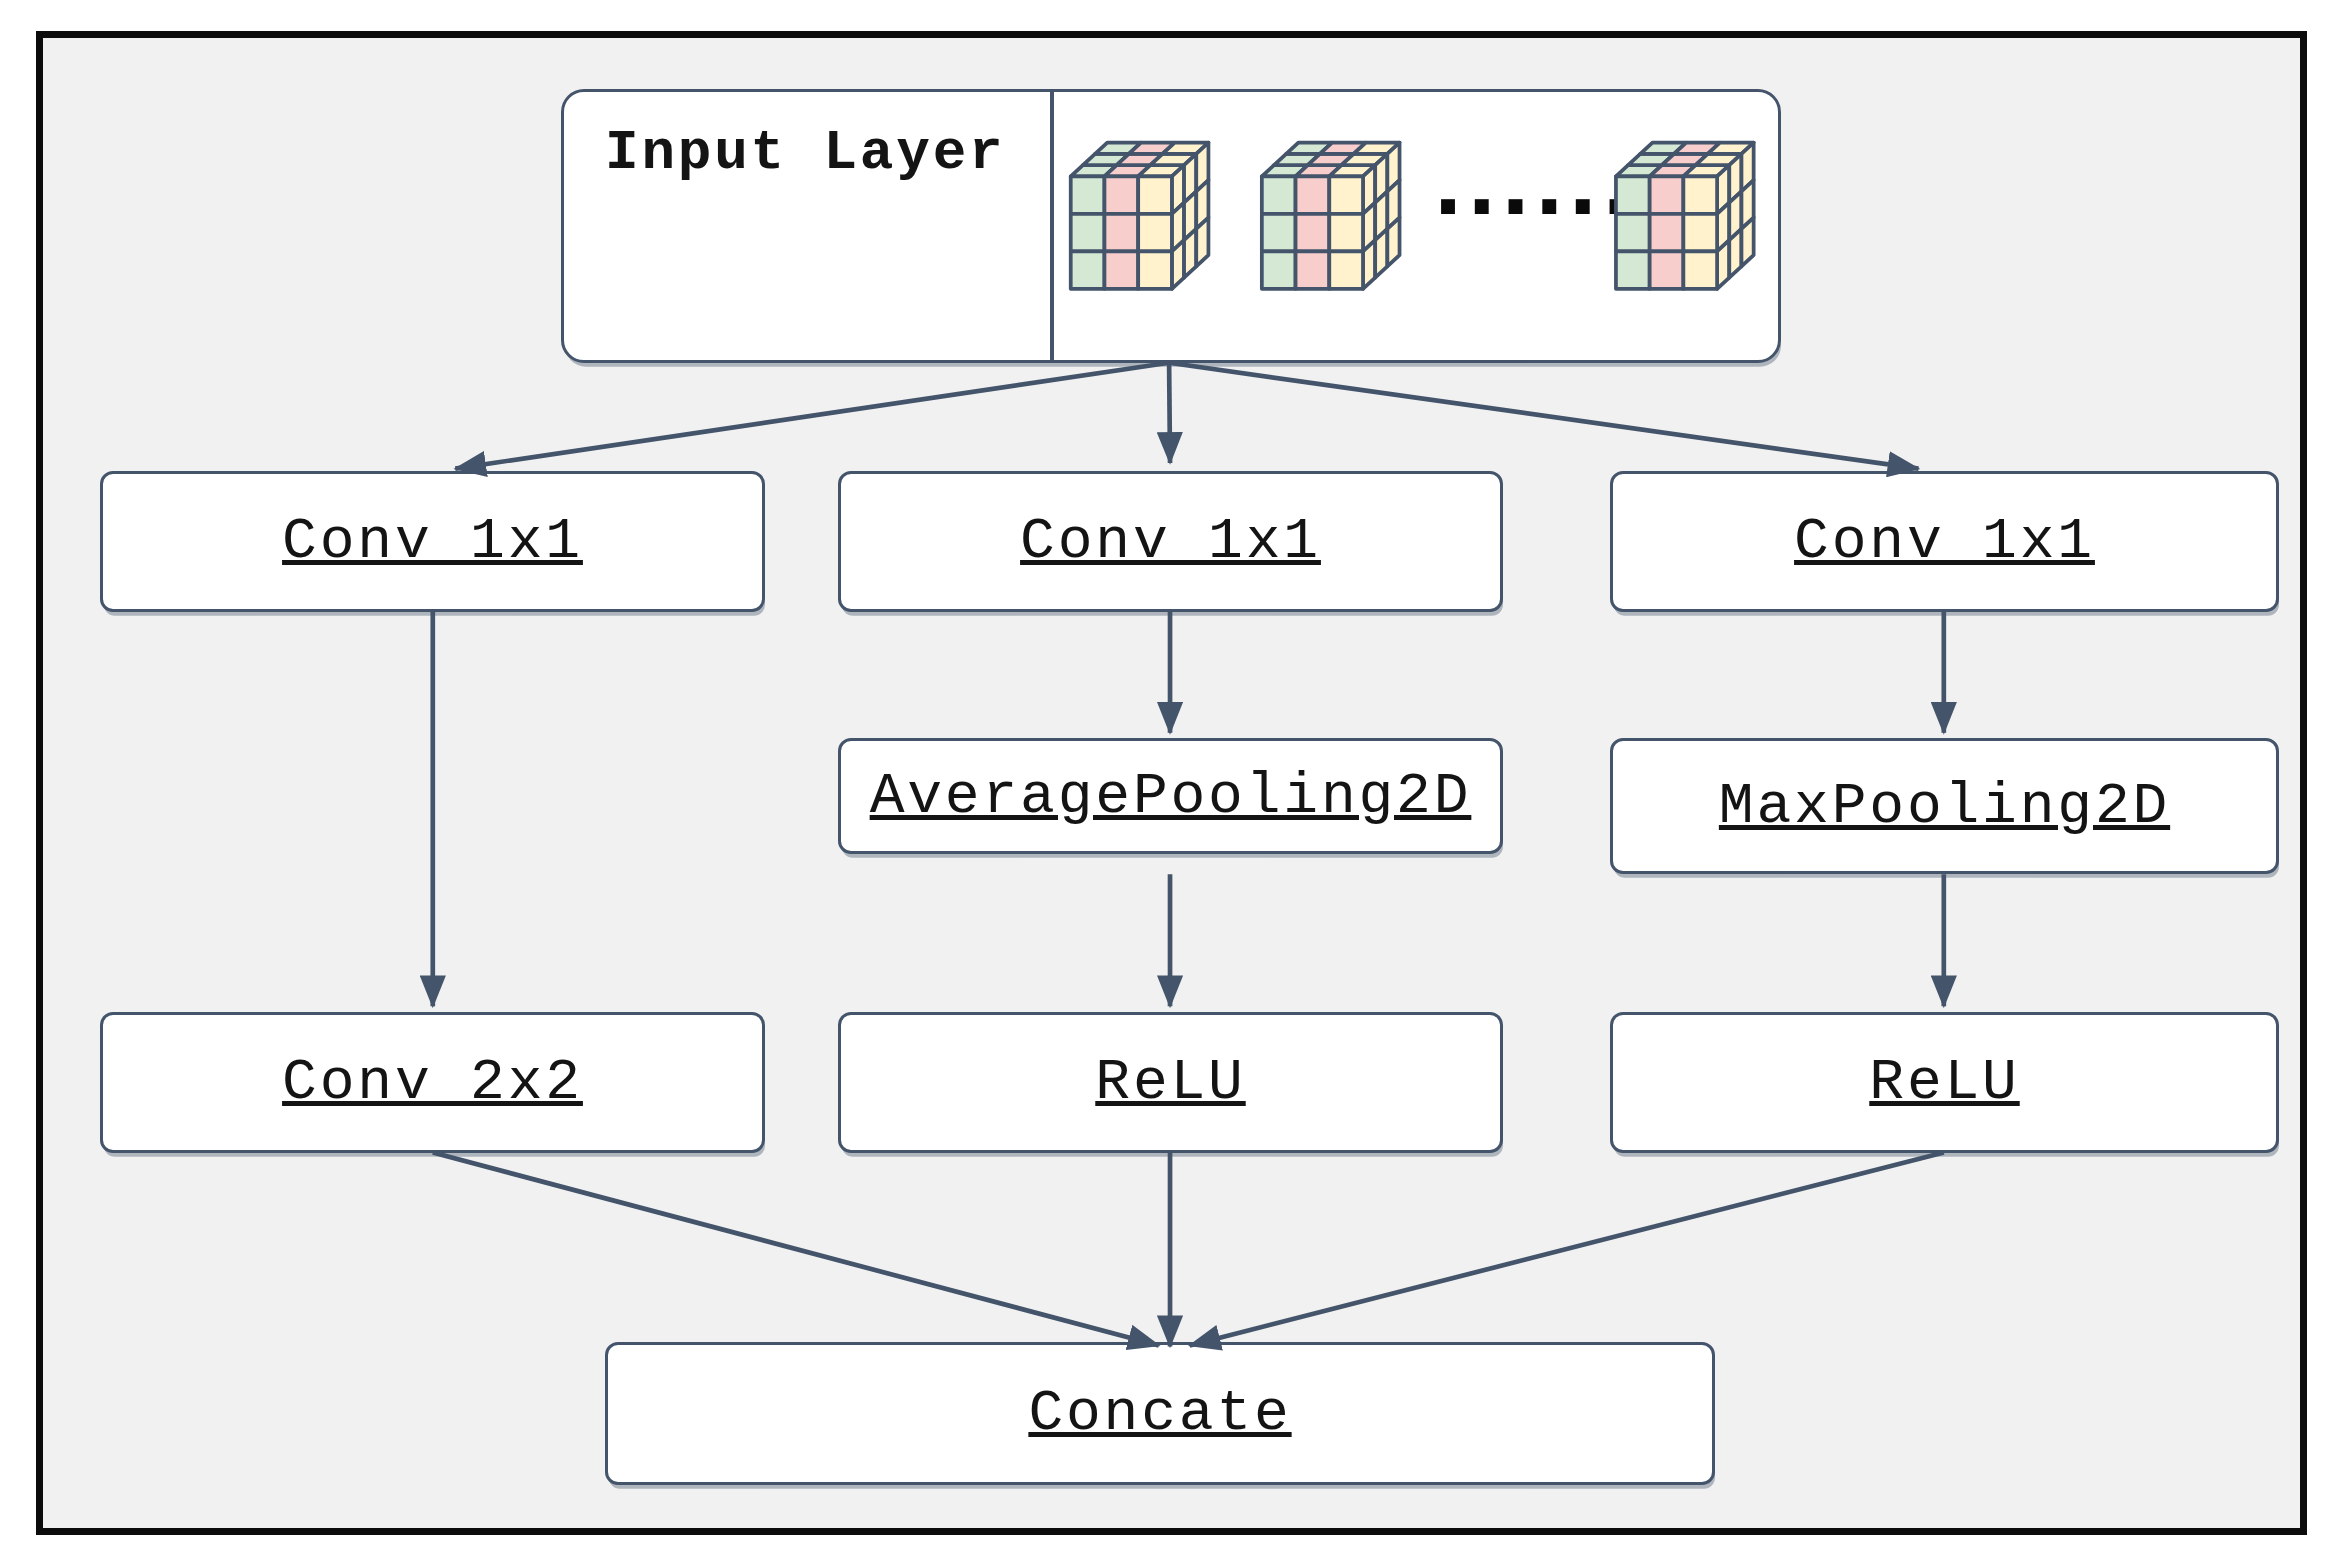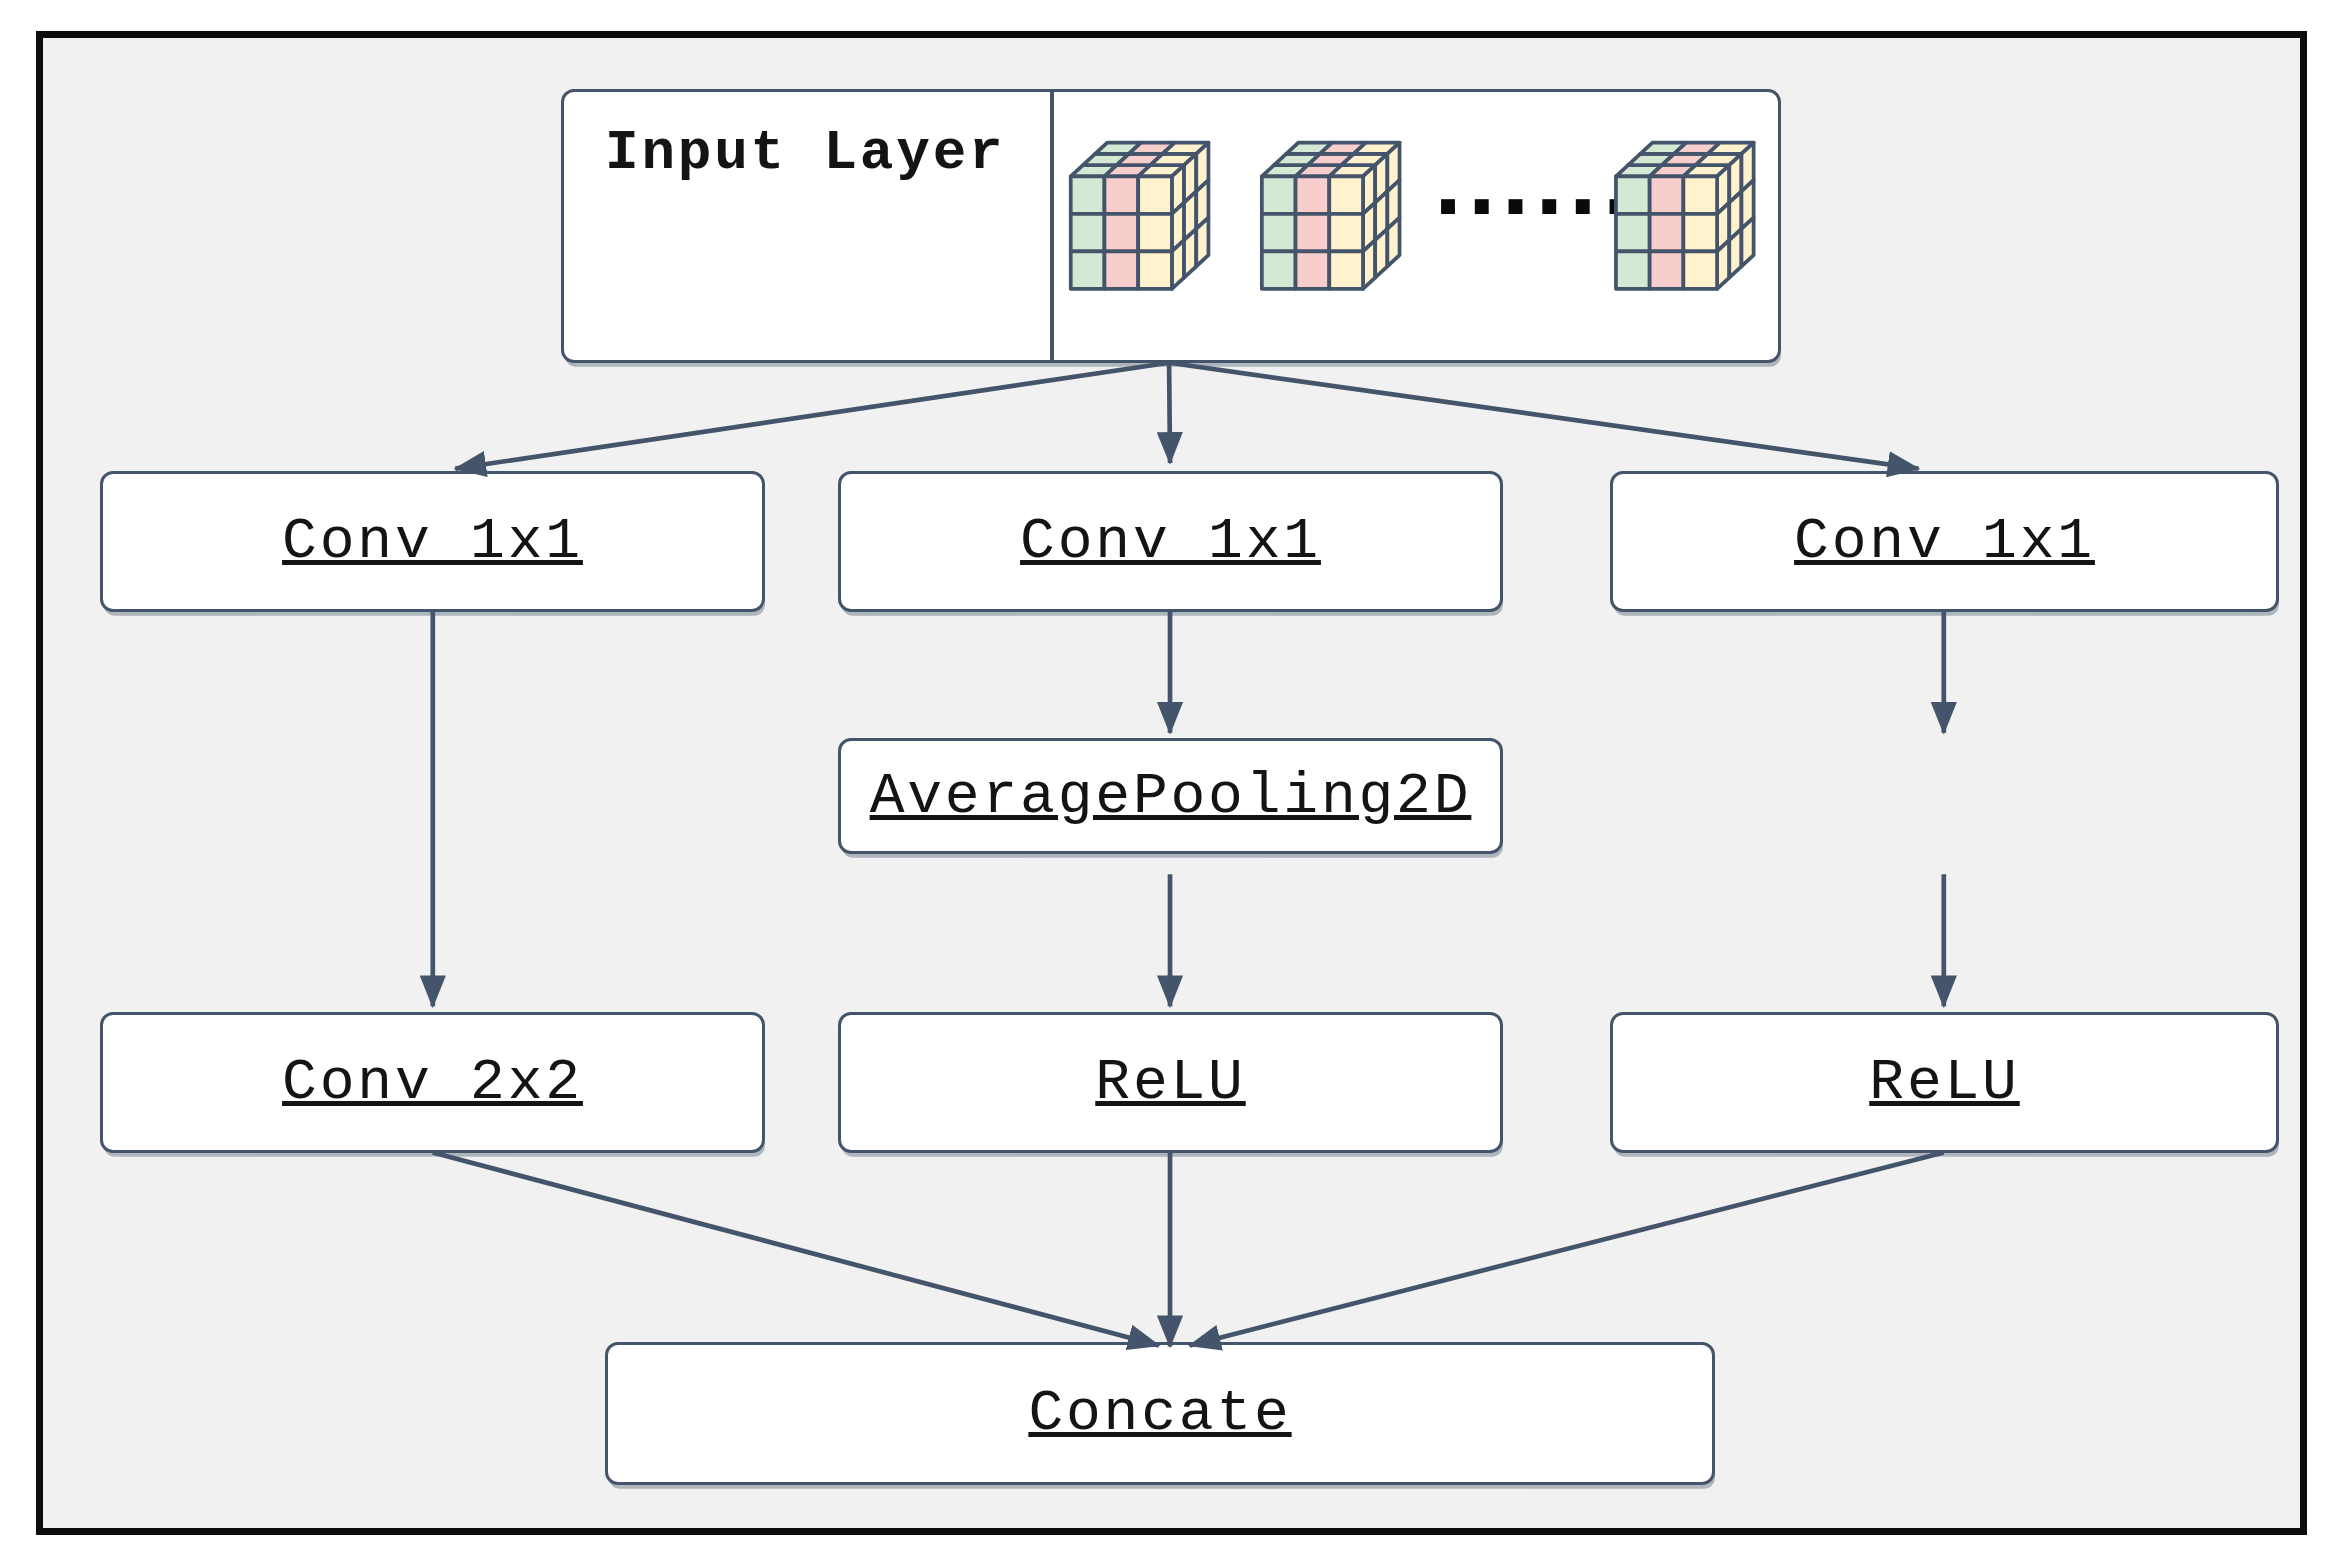--- a/index.html
+++ b/index.html
@@ -9,21 +9,21 @@
   html,body{margin:0;padding:0;background:#ffffff;}
   .stage{position:relative;width:2341px;height:1563px;background:#ffffff;
          font-family:"Liberation Mono","DejaVu Sans Mono",monospace;overflow:hidden;}
   .frame{position:absolute;left:36px;top:31px;width:2271px;height:1504px;
          box-sizing:border-box;border:7.5px solid var(--frame);background:var(--bg);}
   .node{position:absolute;box-sizing:border-box;background:var(--node-fill);
         border:3.7px solid var(--stroke);border-radius:13px;
         display:flex;align-items:center;justify-content:center;
         box-shadow:1.9px 5.6px 0 -1.9px rgba(68,84,106,.38);z-index:2;}
   .node .lbl{font-size:58px;letter-spacing:2.8px;color:var(--text);white-space:nowrap;text-decoration:underline;}
-  .input-box{border-radius:13px;display:block;}
+  .input-box{border-radius:23px;display:block;}
   .in-title{position:absolute;left:41px;top:30px;font-size:56px;line-height:62px;
             font-weight:700;letter-spacing:2.8px;color:var(--text);white-space:nowrap;}
   .in-sub{position:absolute;left:39px;top:199px;font-size:56px;line-height:62px;
           letter-spacing:2.8px;color:var(--text);white-space:nowrap;}
   .in-divider{position:absolute;left:486px;top:0;bottom:0;width:3.7px;background:var(--stroke);}
   .in-dots{position:absolute;left:869px;top:56px;font-family:"DejaVu Sans",sans-serif;
            font-weight:700;font-size:79px;line-height:1;letter-spacing:3.7px;color:#0a0a0a;white-space:nowrap;}
   svg.layer{position:absolute;left:0;top:0;width:2341px;height:1563px;pointer-events:none;}
   #cubes-svg{z-index:3;}
   #arrows-svg{z-index:4;}
@@ -48,20 +48,23 @@
   </div>
   <div class="node" style="left:838px;top:471px;width:665px;height:141px;">
     <span class="lbl">Conv 1x1</span>
   </div>
   <div class="node" style="left:1610px;top:471px;width:669px;height:141px;">
     <span class="lbl">Conv 1x1</span>
   </div>
 
   <div class="node" style="left:838px;top:738px;width:665px;height:116px;">
     <span class="lbl">AveragePooling2D</span>
+  </div>
+  <div class="node" style="left:1610px;top:738px;width:669px;height:136px;">
+    <span class="lbl">MaxPooling2D</span>
   </div>
 
   <div class="node" style="left:100px;top:1012px;width:665px;height:141px;">
     <span class="lbl">Conv 2x2</span>
   </div>
   <div class="node" style="left:838px;top:1012px;width:665px;height:141px;">
     <span class="lbl">ReLU</span>
   </div>
   <div class="node" style="left:1610px;top:1012px;width:669px;height:141px;">
     <span class="lbl">ReLU</span>

